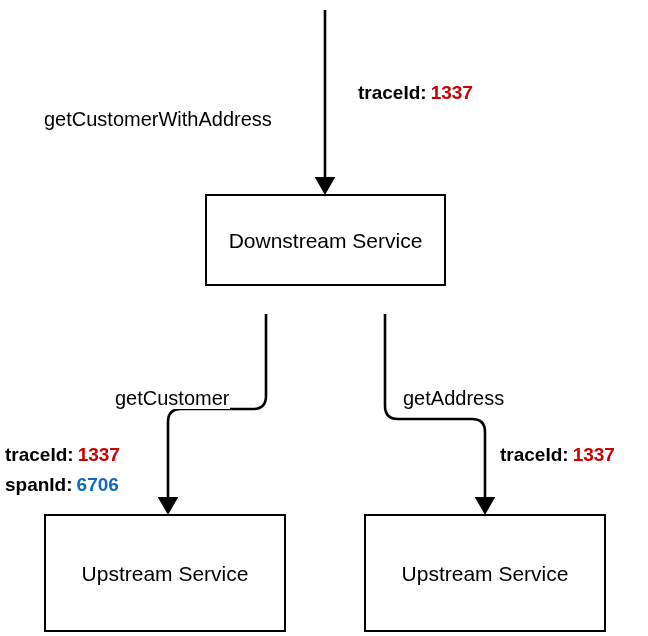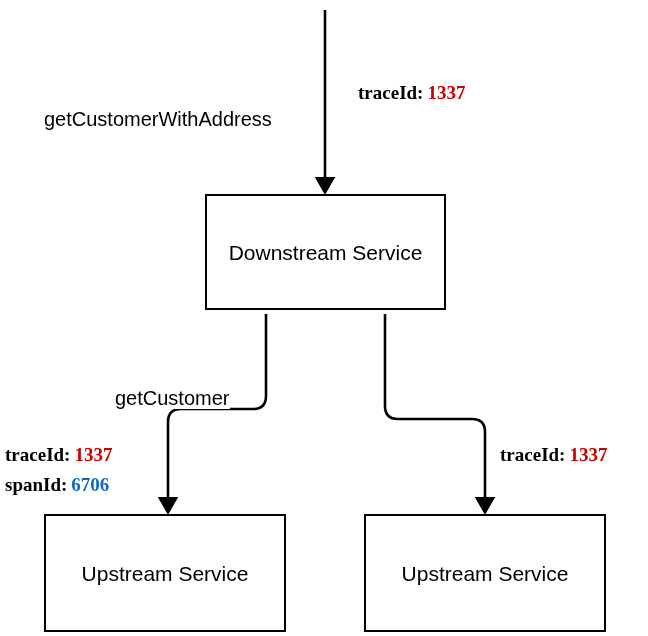--- a/index.html
+++ b/index.html
@@ -46,41 +46,41 @@
     position: absolute;
     font-family: "Liberation Sans", sans-serif;
     font-size: 20px;
     color: #000000;
     white-space: nowrap;
     background: #ffffff;
     line-height: 1.1;
   }
   .ctx-block {
     position: absolute;
-    font-family: Liberation Serif, serif;
+    font-family: Liberation Sans, sans-serif;
     font-size: 19px;
     font-weight: bold;
     color: #000000;
     line-height: 30px;
     white-space: nowrap;
     background: #ffffff;
   }
   .ctx-row {
     white-space: nowrap;
   }
   .ctx-key {
     color: #000000;
     font-weight: bold;
   }
   .ctx-val {
     font-weight: bold;
     margin-left: 4px;
   }
   
-  #box-downstream { left: 205px; top: 194px; width: 241px; height: 116px; text-align: center; }
+  #box-downstream { left: 205px; top: 194px; width: 241px; height: 92px; text-align: center; }
   #box-upstream-left { left: 44px; top: 514px; width: 242px; height: 118px; }
   #box-upstream-right { left: 364px; top: 514px; width: 242px; height: 118px; }
 
   #label-entry { left: 44px; top: 108px; }
   #label-getcustomer { left: 115px; top: 387px; }
   #label-getaddress  { left: 403px; top: 387px; }
 
   #ctx-entry { left: 358px; top: 78px; }
   #ctx-left  { left: 5px;   top: 440px; }
   #ctx-right { left: 500px; top: 440px; }
@@ -113,20 +113,21 @@
   </div>
 
   <div class="node-box" id="box-upstream-right">
     <span class="node-label">Upstream Service</span>
   </div>
 
   <div class="edge-label" id="label-entry">getCustomerWithAddress</div>
 
   <div class="edge-label" id="label-getcustomer">getCustomer</div>
 
+  <div class="edge-label" id="label-getaddress">getAddress</div>
 
   <div class="ctx-block" id="ctx-entry">
     <div class="ctx-row">
       <span class="ctx-key">traceId:</span><span class="ctx-val" style="color: rgb(204, 0, 0);">1337</span>
     </div>
   </div>
 
   <div class="ctx-block" id="ctx-left">
     <div class="ctx-row">
       <span class="ctx-key">traceId:</span><span class="ctx-val" style="color: rgb(204, 0, 0);">1337</span>

